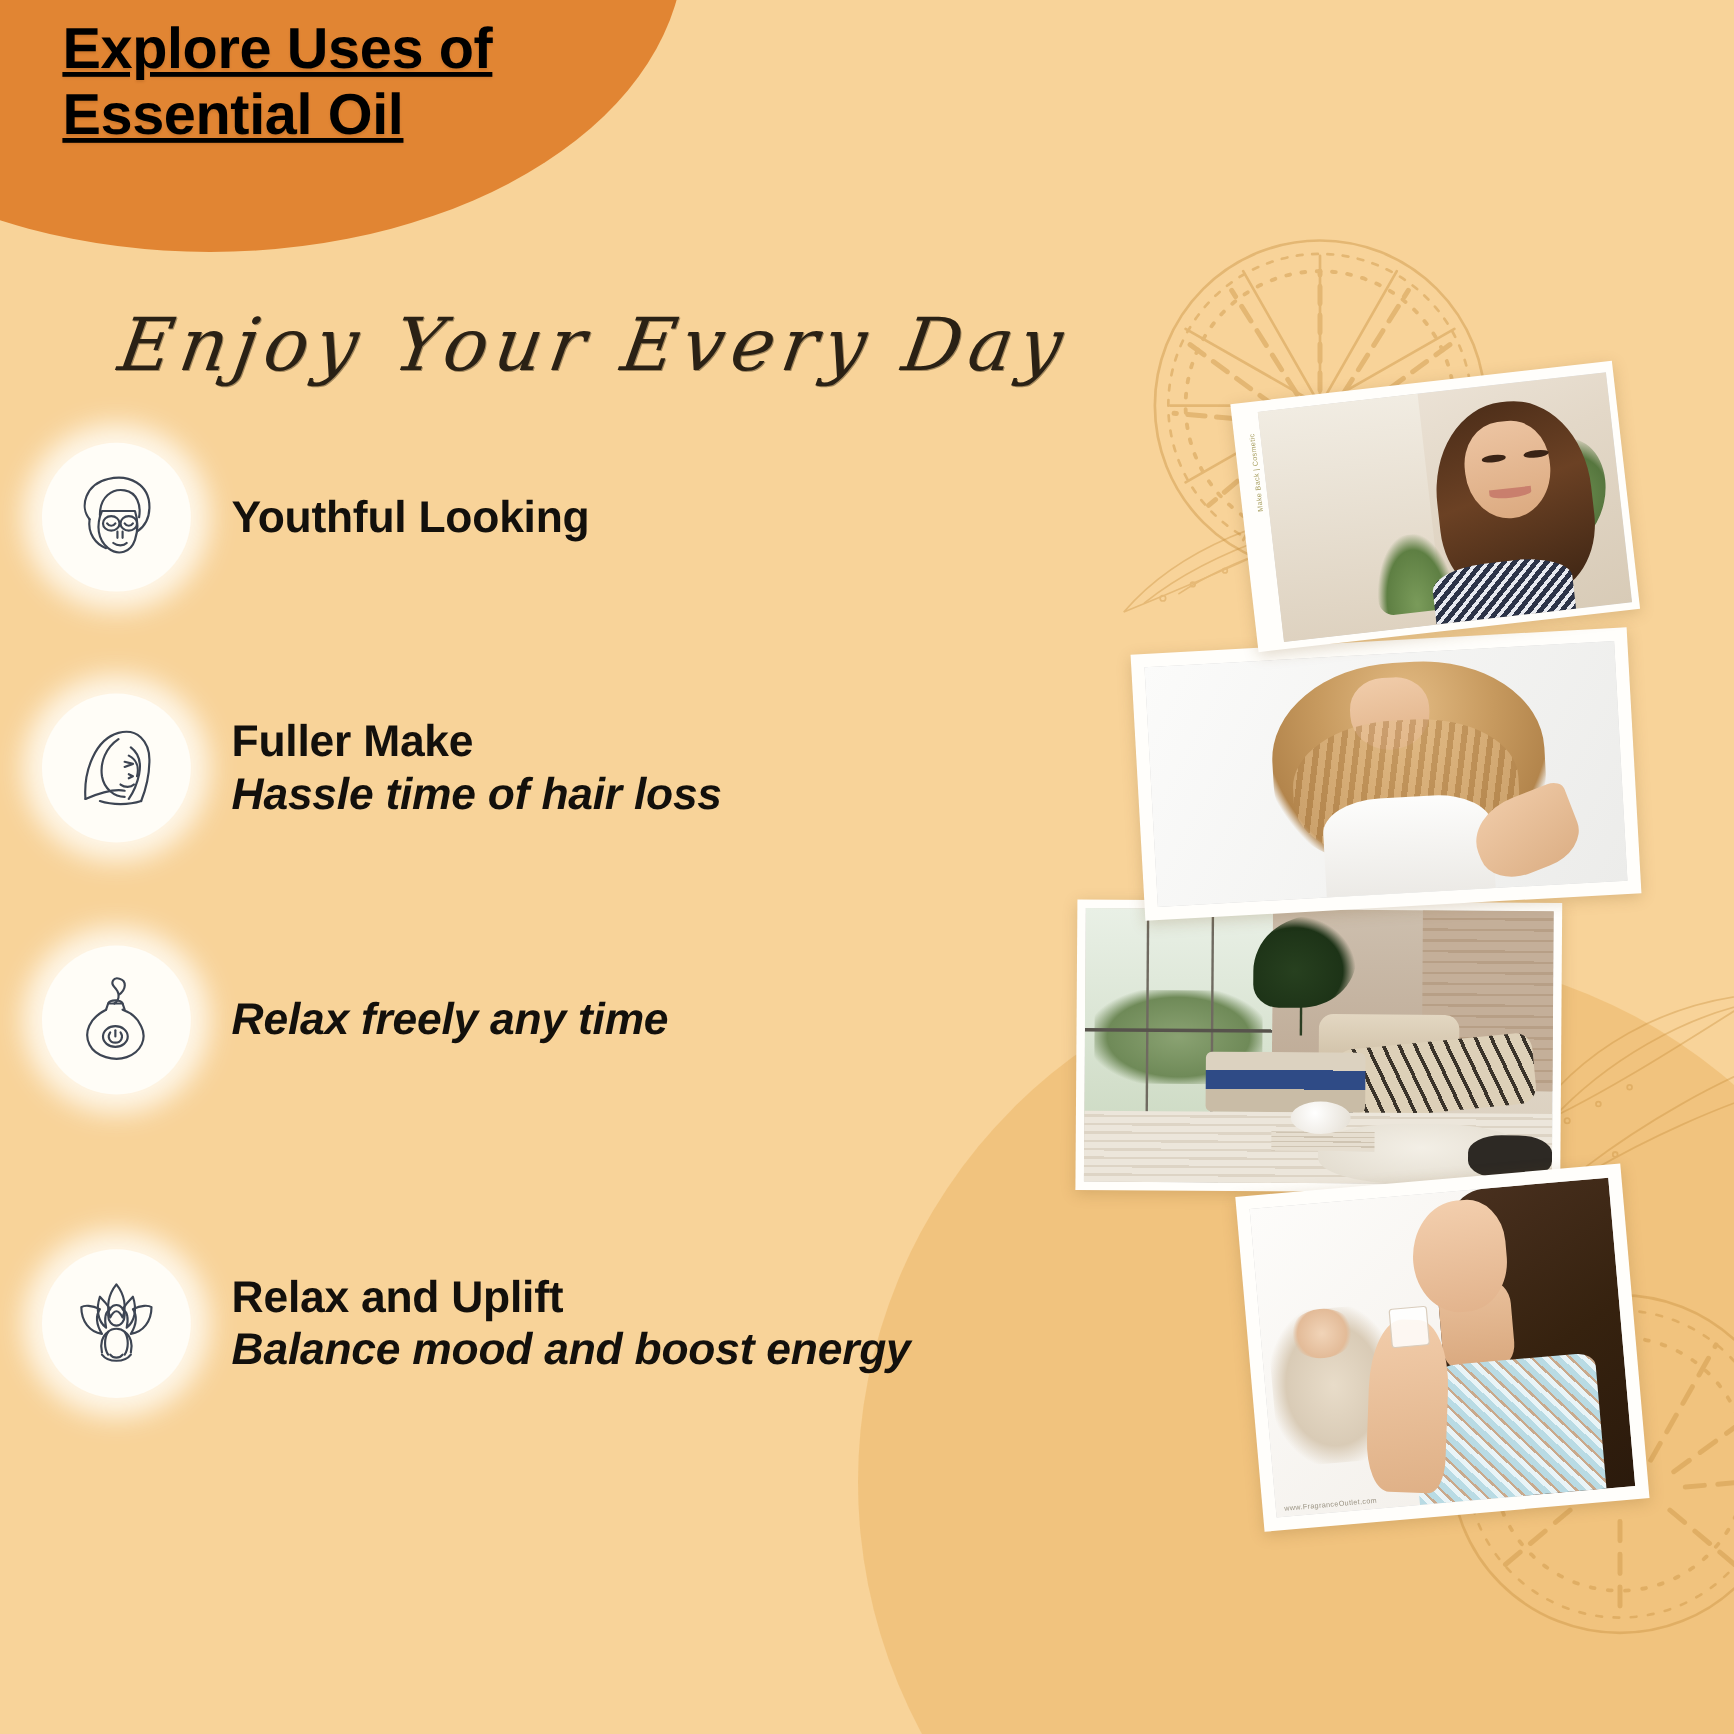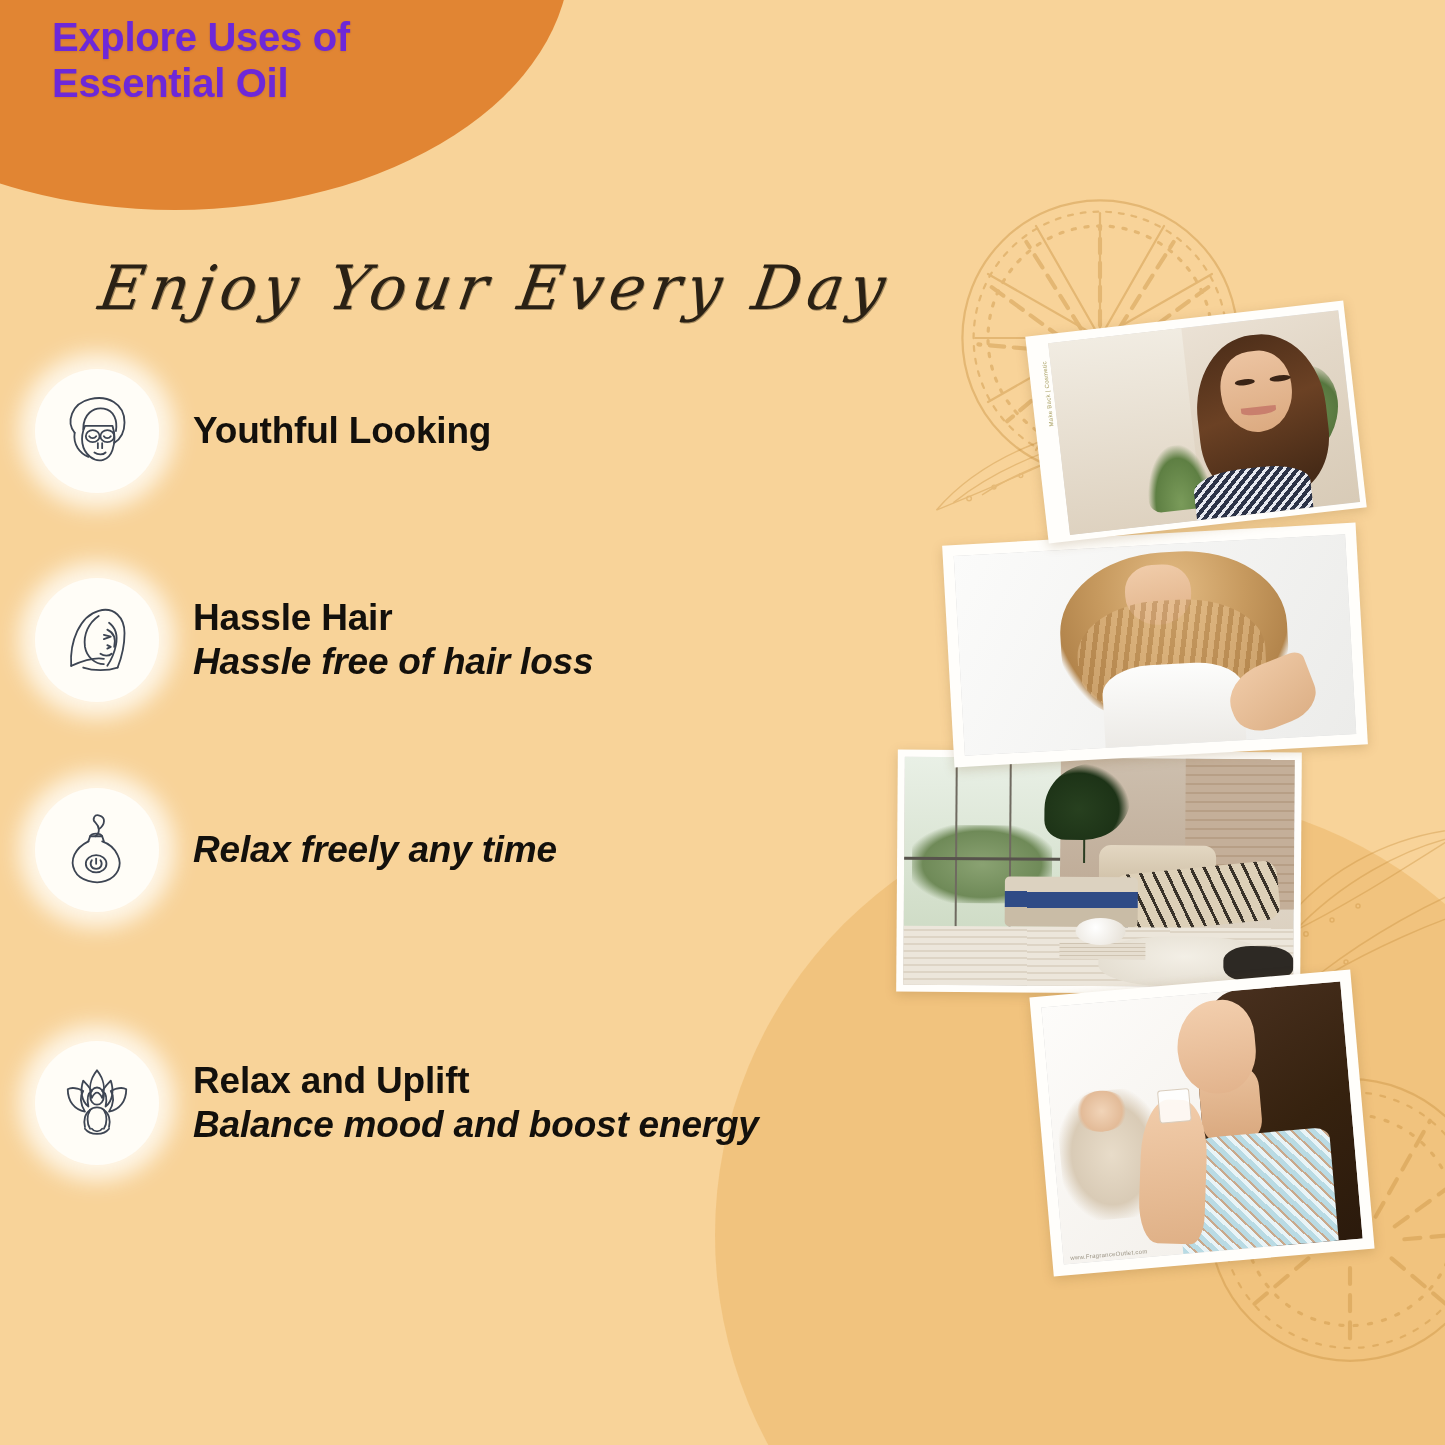--- a/index.html
+++ b/index.html
@@ -27,27 +27,28 @@
   }
 
   .mandala{position:absolute;opacity:.42;}
   .mandala svg{display:block;}
 
   .leafart{position:absolute;opacity:.38;}
 
   
   .title{
     position:absolute;left:52px;top:14px;
-    color:#6d28d9;
+    color:#000000;
     font-weight:bold;
-    font-size:40px;
+    font-size:48px;
     line-height:1.15;
     letter-spacing:-.3px;
     white-space:pre-line;
     text-shadow:0 1px 2px rgba(120,60,10,.18);
+    text-decoration:underline;
   }
 
   
   .script{
     position:absolute;left:100px;top:252px;
     font-family:"DejaVu Serif",serif;
     font-style:italic;
     font-size:61px;
     color:#2a2115;
     letter-spacing:6px;
@@ -342,22 +343,22 @@
           <path d="M64 30 C 72 36, 74 46, 72 56 C 70 66, 66 74, 62 80"></path>
           <path d="M62 38 C 70 42, 72 50, 70 58"></path>
           <path d="M58 44 L66 46 L58 49"></path>
           <path d="M62 56 L66 58 L62 60"></path>
           <path d="M54 66 C 58 69, 64 69, 67 66"></path>
           <path d="M74 82 C 62 86, 46 86, 34 82"></path>
         </g>
       </svg>
     </div>
     <div class="feat-text">
-      <div class="feat-title">Hassle Hair</div>
-      <div class="feat-sub">Hassle free of hair loss</div>
+      <div class="feat-title">Fuller Make</div>
+      <div class="feat-sub">Hassle time of hair loss</div>
     </div>
   </div>
 
   <div class="feature" style="top:788px;">
     <div class="icon-bubble">
       <svg viewBox="0 0 100 100" width="86" height="86">
         <g fill="none" stroke="#3d4553" stroke-width="2.1" stroke-linecap="round" stroke-linejoin="round">
           <path d="M52 26 C 60 20, 60 12, 53 10 C 47 8, 44 14, 48 18 C 53 23, 54 30, 48 34"></path>
           <path d="M40 40 C 24 48, 18 62, 24 74 C 30 86, 48 90, 60 86 C 74 81, 80 68, 74 56 C 70 47, 62 42, 56 40"></path>
           <path d="M40 40 L42 34 C 44 30, 54 30, 56 34 L58 40"></path>

